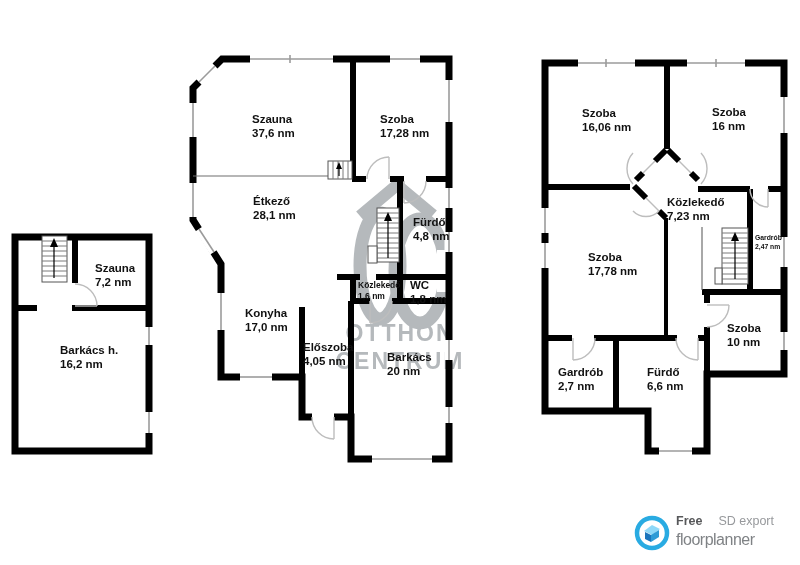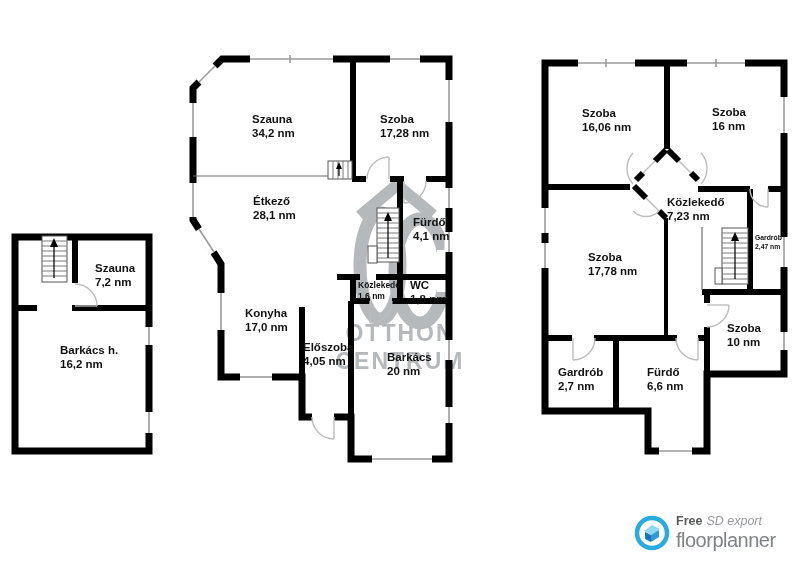--- a/index.html
+++ b/index.html
@@ -27,22 +27,22 @@
   .room-label{position:absolute;z-index:3;color:#111;font-weight:bold;font-size:11.5px;
               line-height:14px;white-space:nowrap;}
   .room-label.small{font-size:8.5px;line-height:11px;}
   .room-label.tiny{font-size:6.8px;line-height:8.5px;}
   .rl-line{display:block;}
   
   .footer{position:absolute;left:633px;top:514px;display:flex;align-items:center;z-index:4;}
   .footer-text{margin-left:5px;}
   .footer-line1{font-size:12.5px;line-height:13px;}
   .free{font-weight:bold;color:#57585a;margin-top:8px;}
-  .export{color:#97999c;margin-left:4px;font-style:italic;}
-  .brand{color:#7f8285;font-size:20px;line-height:24px;letter-spacing:-0.5px;}
+  .export{color:#97999c;margin-left:16px;}
+  .brand{color:#7f8285;font-size:16px;line-height:24px;letter-spacing:-0.5px;}
 </style>
 </head>
 <body>
 
 <div class="stage">
 
   <svg class="layer" width="800" height="565">
     <g>
       <path class="wm" d="M360,216 L397,185 L433,215" stroke-width="12"></path>
       <ellipse class="wm" cx="380" cy="266" rx="20" ry="53" stroke-width="13"></ellipse>
@@ -233,33 +233,33 @@
     <span class="rl-line">Szauna</span>
     <span class="rl-line">7,2 nm</span>
   </div>
   <div class="room-label" style="left:60px;top:343px">
     <span class="rl-line">Barkács h.</span>
     <span class="rl-line">16,2 nm</span>
   </div>
 
   <div class="room-label" style="left:252px;top:112px">
     <span class="rl-line">Szauna</span>
-    <span class="rl-line">34,2 nm</span>
+    <span class="rl-line">37,6 nm</span>
   </div>
   <div class="room-label" style="left:380px;top:112px">
     <span class="rl-line">Szoba</span>
     <span class="rl-line">17,28 nm</span>
   </div>
   <div class="room-label" style="left:253px;top:194px">
     <span class="rl-line">Étkező</span>
     <span class="rl-line">28,1 nm</span>
   </div>
   <div class="room-label" style="left:413px;top:215px">
     <span class="rl-line">Fürdő</span>
-    <span class="rl-line">4,1 nm</span>
+    <span class="rl-line">4,8 nm</span>
   </div>
   <div class="room-label small" style="left:358px;top:280px">
     <span class="rl-line">Közlekedő</span>
     <span class="rl-line">1,6 nm</span>
   </div>
   <div class="room-label" style="left:410px;top:278px">
     <span class="rl-line">WC</span>
     <span class="rl-line">1,8 nm</span>
   </div>
   <div class="room-label" style="left:245px;top:306px">

